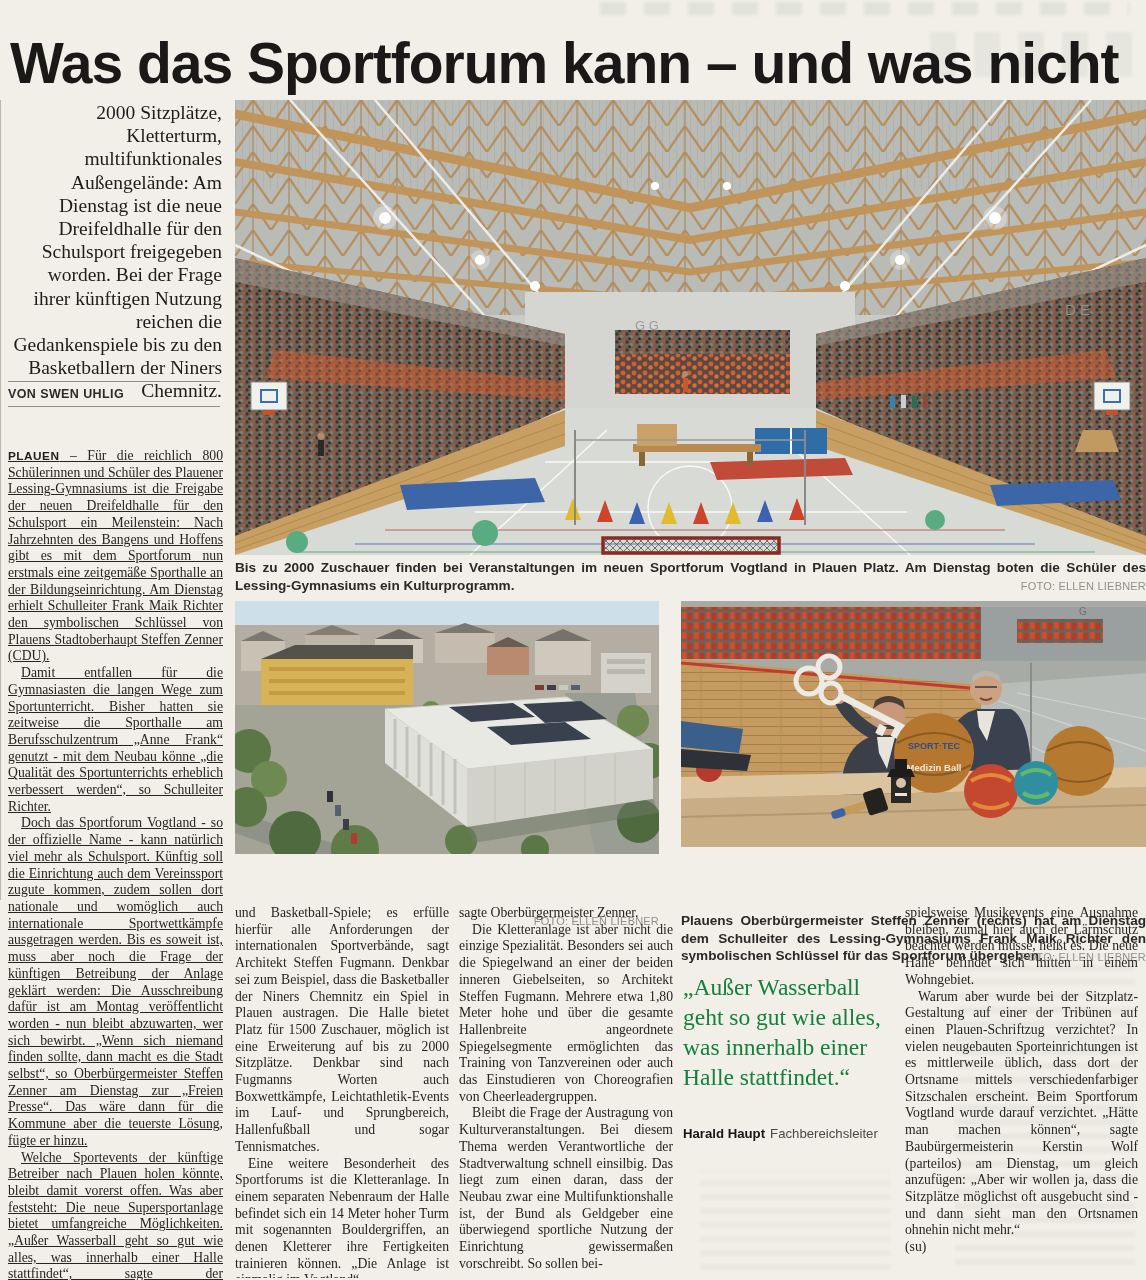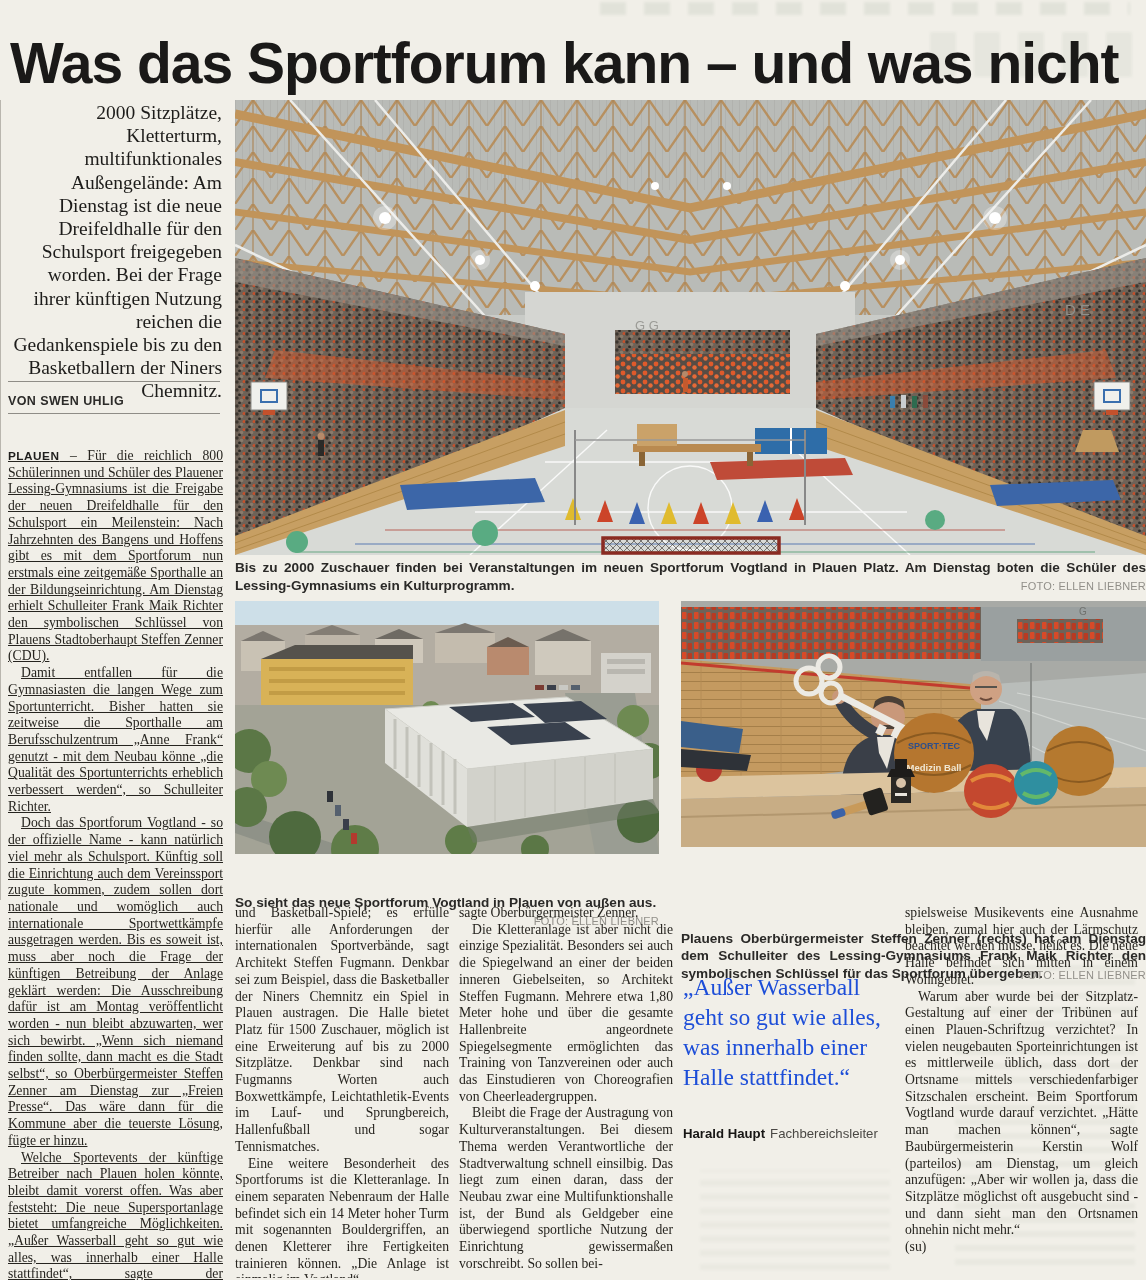--- a/index.html
+++ b/index.html
@@ -6,35 +6,35 @@
   #page{position:relative;width:1146px;height:1280px;background:#f1efe8;overflow:hidden;
         font-family:"Liberation Serif",serif;color:#23211e;}
   
   .headline{position:absolute;left:10px;top:12px;width:1126px;
     font-family:Liberation Sans, sans-serif;font-weight:700;font-size:57px;line-height:1.1;
     letter-spacing:-1px;color:#1a1918;white-space:nowrap;margin-top:20px;}
   
   .lead{position:absolute;left:8px;top:101px;width:214px;font-size:19.5px;line-height:23.2px;
     color:#1d1c1a;text-align:right;}
   .byline{position:absolute;left:8px;top:381px;width:212px;border-top:1px solid #8f8d87;
-    border-bottom:1px solid #8f8d87;padding:12px 0 5px 0;font-family:"Liberation Sans",sans-serif;
+    border-bottom:1px solid #8f8d87;padding:5px 0 5px 0;font-family:"Liberation Sans",sans-serif;
     font-weight:700;font-size:12.5px;letter-spacing:.4px;color:#2c2b29;}
   .bodycol{position:absolute;font-size:13.7px;line-height:16.7px;text-align:justify;color:#26241f;}
   .bodycol p{margin:0;}
   .bodycol p.ind{text-indent:13px;}
   .dateline{font-family:"Liberation Sans",sans-serif;font-weight:700;font-size:11.8px;
     letter-spacing:.5px;color:#1f1e1c;}
   #col1{left:8px;top:448px;width:215px;height:852px;overflow:hidden;text-decoration:underline;}
   #col2{left:235px;top:905px;width:214px;height:373px;overflow:hidden;}
   #col3{left:459px;top:905px;width:214px;height:373px;overflow:hidden;}
   #col5{left:905px;top:905px;width:233px;height:373px;overflow:hidden;}
   .sig{margin-top:2px;}
   
   #quote{position:absolute;left:683px;top:972px;width:210px;font-size:23.5px;line-height:30px;
-    color:#1d4ed8;font-family:"Liberation Serif",serif;}
+    color:#15803d;font-family:"Liberation Serif",serif;}
   #quoteattr{position:absolute;left:683px;top:1126px;width:215px;
     font-family:"Liberation Sans",sans-serif;font-size:13.2px;color:#4a4844;}
   #quoteattr .who{font-weight:700;color:#171614;margin-right:5px;}
   
   .photo{position:absolute;overflow:hidden;background:#c9cbc7;}
   #photo-main{left:235px;top:100px;width:911px;height:455px;}
   #photo-aerial{left:235px;top:601px;width:424px;height:253px;}
   #photo-key{left:681px;top:601px;width:465px;height:246px;}
   .caption{position:absolute;font-family:"Liberation Sans",sans-serif;font-weight:700;
     font-size:13.6px;line-height:17.5px;color:#2a2927;text-align:justify;}
@@ -303,21 +303,20 @@
           <rect x="324" y="84" width="9" height="5" fill="#c9c9c4"></rect>
           <rect x="336" y="84" width="9" height="5" fill="#55606e"></rect>
         <rect x="92" y="190" width="6" height="11" fill="#2e3238"></rect>
           <rect x="100" y="204" width="6" height="11" fill="#55606e"></rect>
           <rect x="108" y="218" width="6" height="11" fill="#3a3f4a"></rect>
           <rect x="116" y="232" width="6" height="11" fill="#b23a2e"></rect>
       </g>
     </svg>
   </div>
   <div class="caption capwrap" id="cap-aerial">
-    <span>So sieht das neue Sportforum Vogtland in Plauen von außen aus.</span>
     <span class="credit" id="credit-aerial">FOTO: ELLEN LIEBNER</span>
   </div>
 
   <div class="photo" id="photo-key">
     <svg width="465" height="246" viewBox="0 0 465 246">
       <defs>
         <pattern id="seats2P" width="12" height="10" patternUnits="userSpaceOnUse">
           <rect width="12" height="10" fill="#6e6258"></rect>
           <rect x="1" y="1" width="4.5" height="7" rx="1" fill="#d84a28"></rect>
           <rect x="6.5" y="2" width="4.5" height="7" rx="1" fill="#b83a22"></rect>

